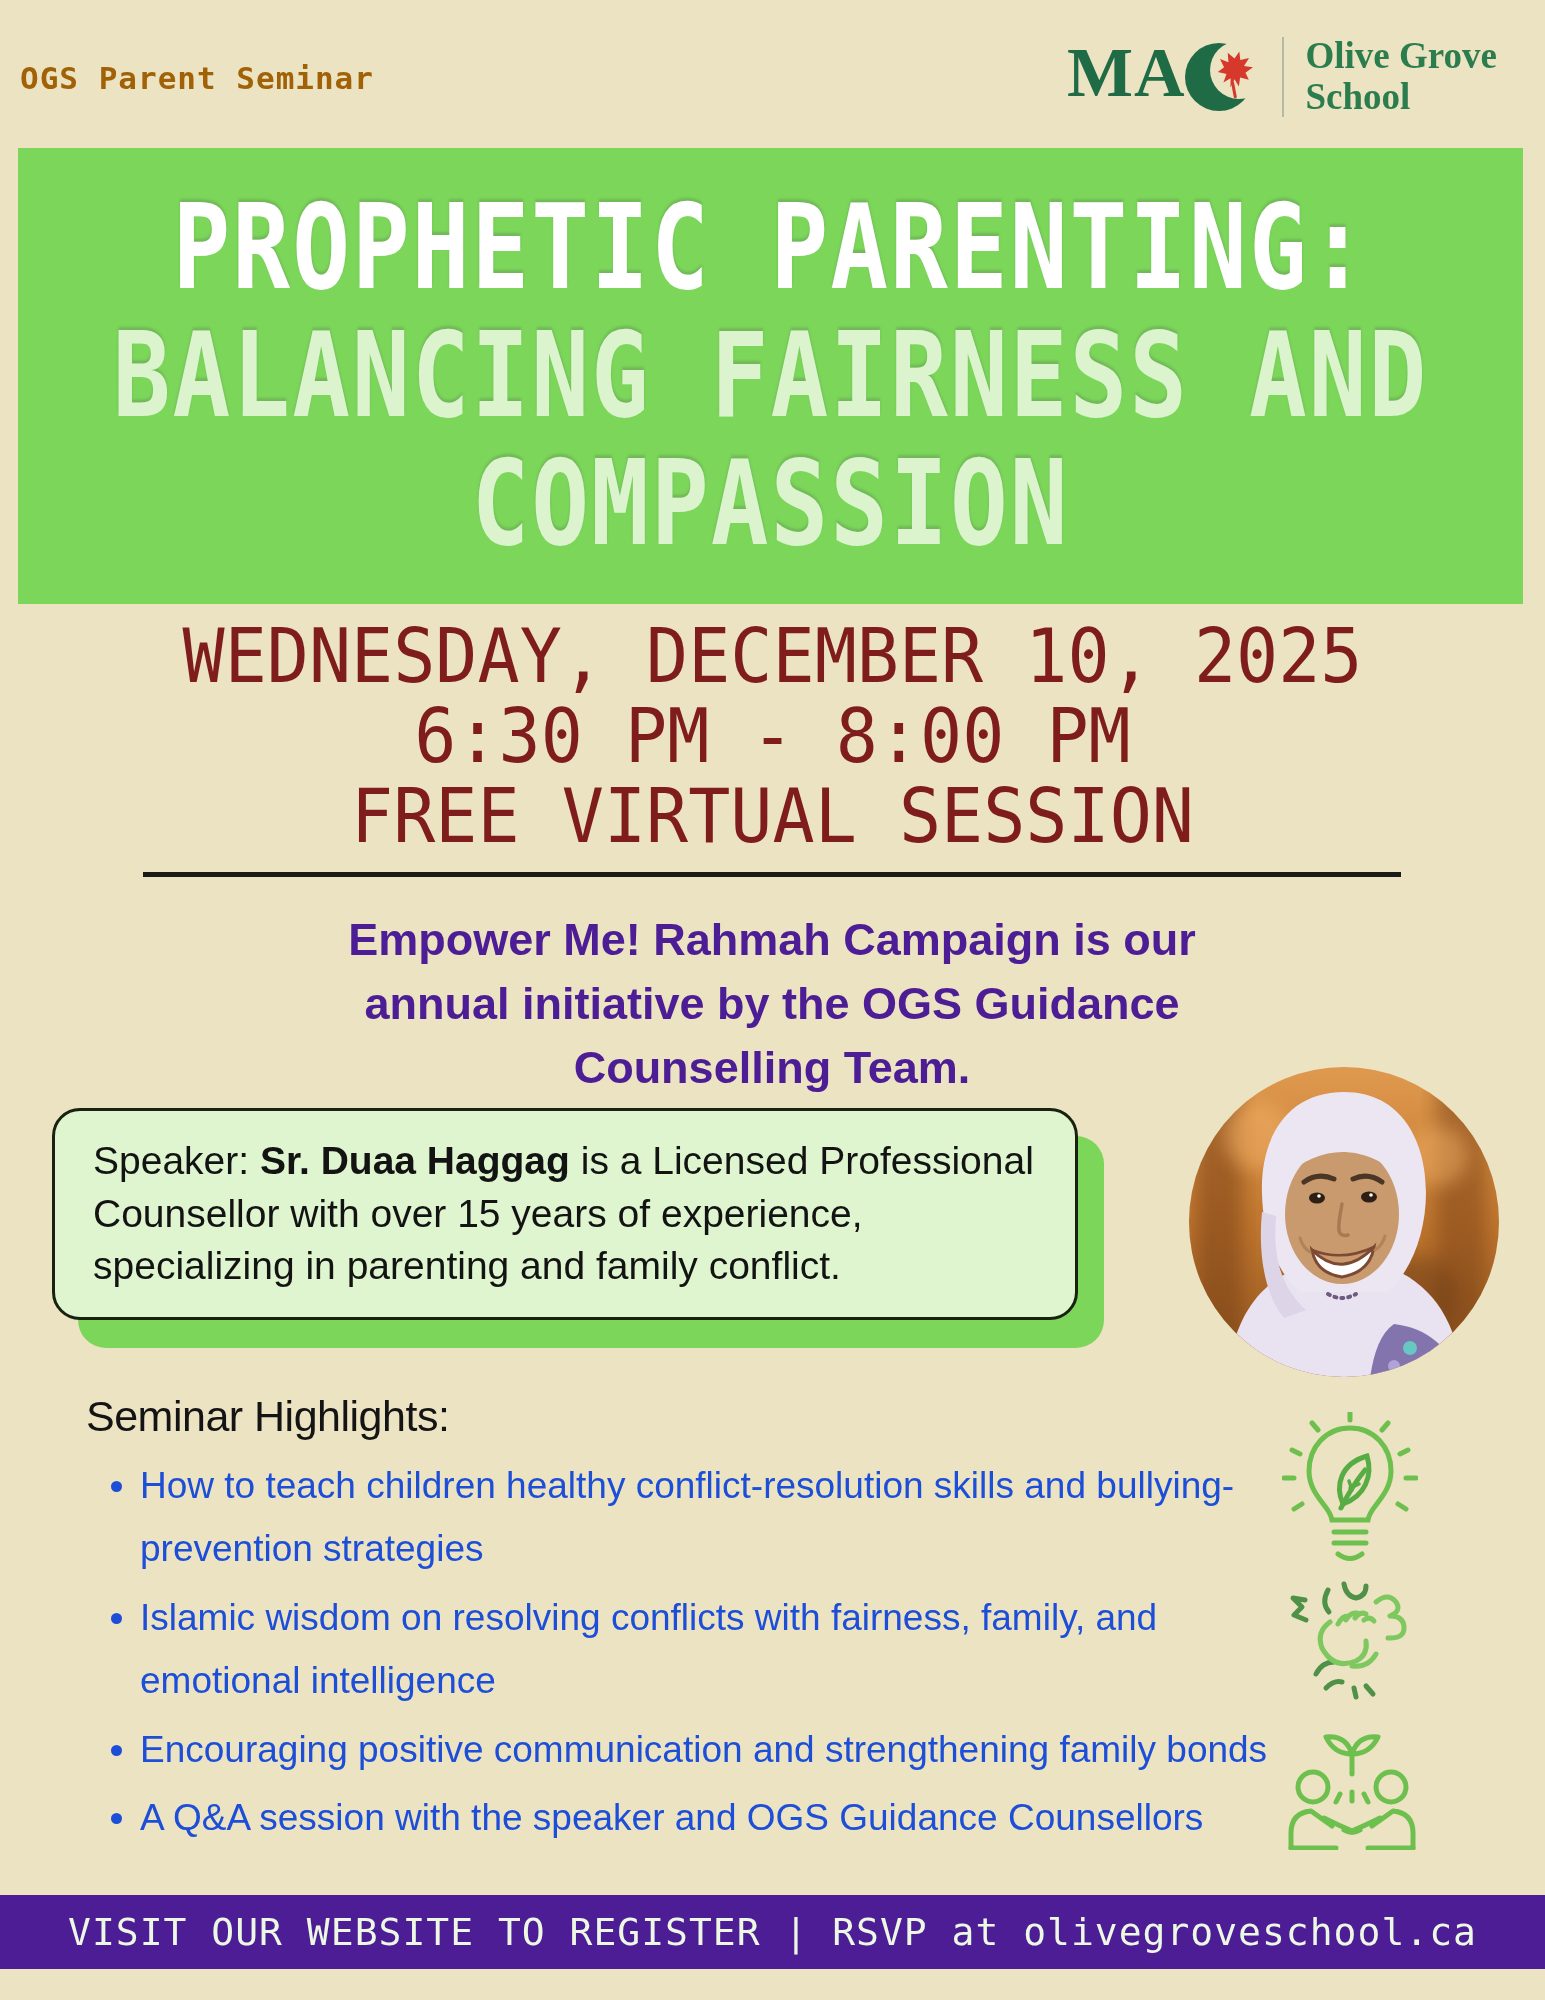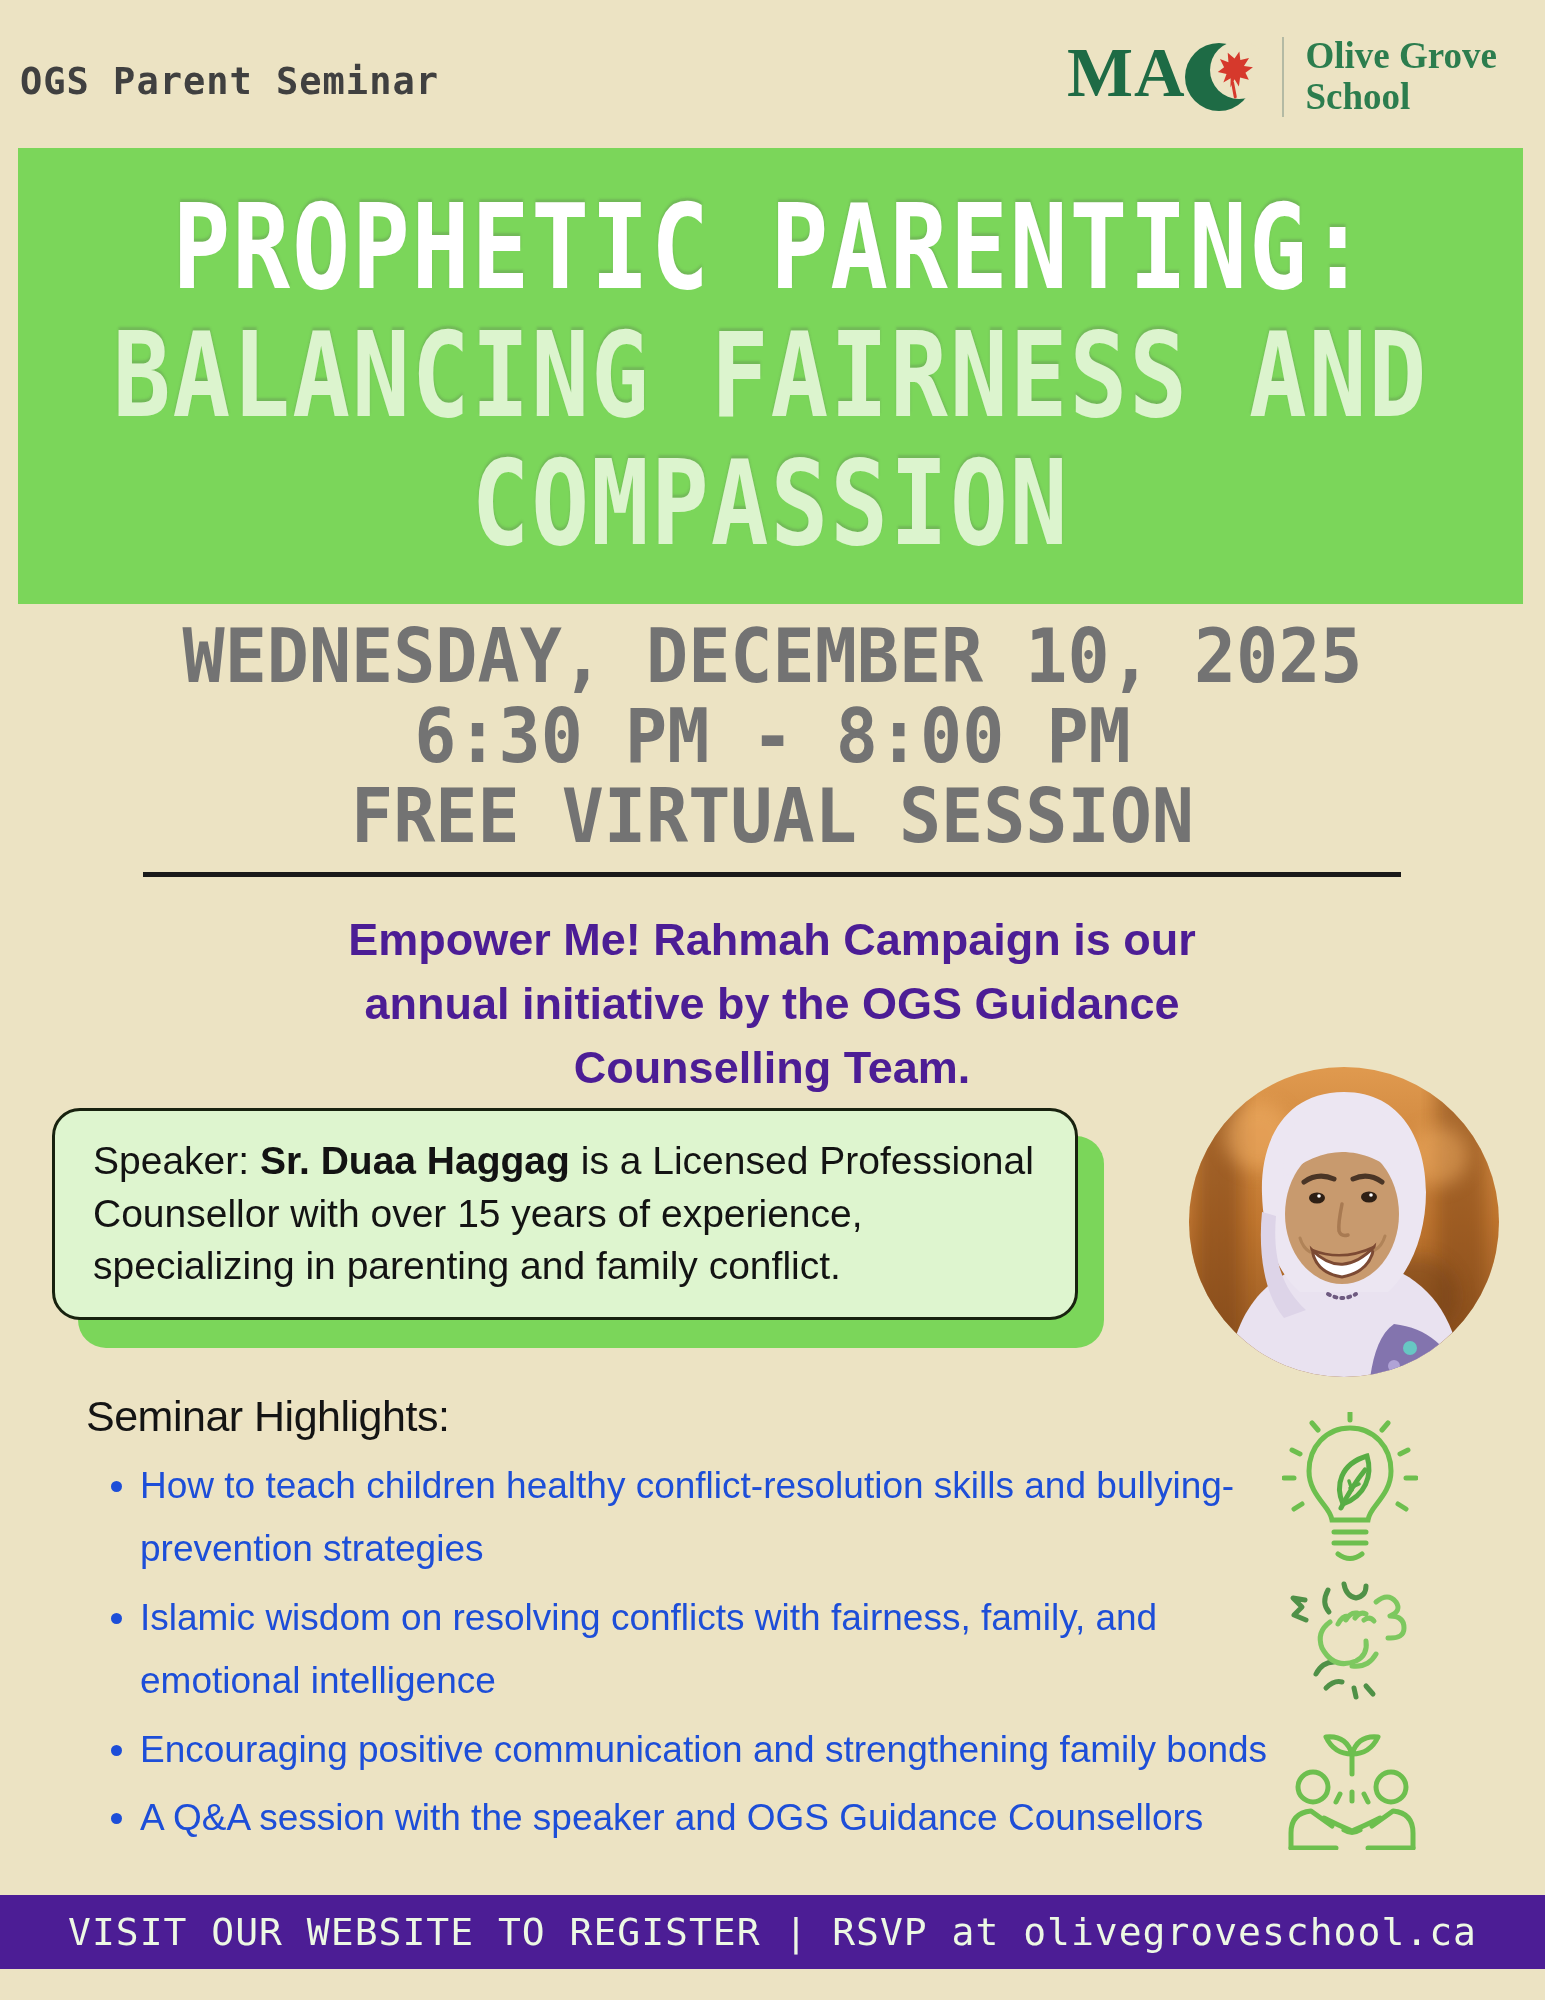--- a/index.html
+++ b/index.html
@@ -5,21 +5,21 @@
   html,body{margin:0;padding:0;background:#c9c2ad;}
   .poster{
     position:relative;width:1545px;height:2000px;margin:0 auto;
     background:#ece3c3;overflow:hidden;
     font-family:"Liberation Sans",sans-serif;color:#141414;
   }
   
   .eyebrow{
     position:absolute;left:20px;top:60px;
     font-family:"DejaVu Sans Mono","Liberation Mono",monospace;
-    font-weight:bold;font-size:37px;letter-spacing:1px;color:#404040;
+    font-weight:bold;font-size:31px;letter-spacing:1px;color:#a16207;
   }
   .logo{position:absolute;right:48px;top:36px;display:flex;align-items:center;gap:22px;}
   .logo-mark{display:flex;align-items:flex-start;}
   .logo-letters{
     font-family:"Liberation Serif",serif;font-weight:bold;
     font-size:70px;color:#1e6b45;letter-spacing:1px;line-height:1;
   }
   .crescent-svg{margin-left:-2px;}
   .logo-divider{width:2px;height:80px;background:#b4baa4;}
   .logo-org{
@@ -37,21 +37,21 @@
     font-weight:bold;font-size:96px;line-height:1;letter-spacing:2px;
     transform:scaleY(1.22);margin:16px 0;white-space:nowrap;
     text-shadow:0 -3px 2px rgba(80,80,80,0.22);
   }
   .title-white{color:#ffffff;}
   .title-pale{color:#dcf4ce;}
   
   .schedule{
     position:absolute;left:0;top:618px;width:100%;text-align:center;
     font-family:"DejaVu Sans Mono","Liberation Mono",monospace;
-    font-weight:bold;color:#737373;
+    font-weight:normal;color:#7f1d1d;
   }
   .schedule div{font-size:70px;line-height:1.14;transform:scaleY(1.06);white-space:nowrap;}
   .rule{position:absolute;left:143px;top:872px;width:1258px;height:5px;background:#1a1a1a;}
   
   .intro{
     position:absolute;left:322px;top:908px;width:900px;text-align:center;
     font-size:45px;font-weight:bold;line-height:1.42;color:#4c1d95;
   }
   
   .speaker-card{

